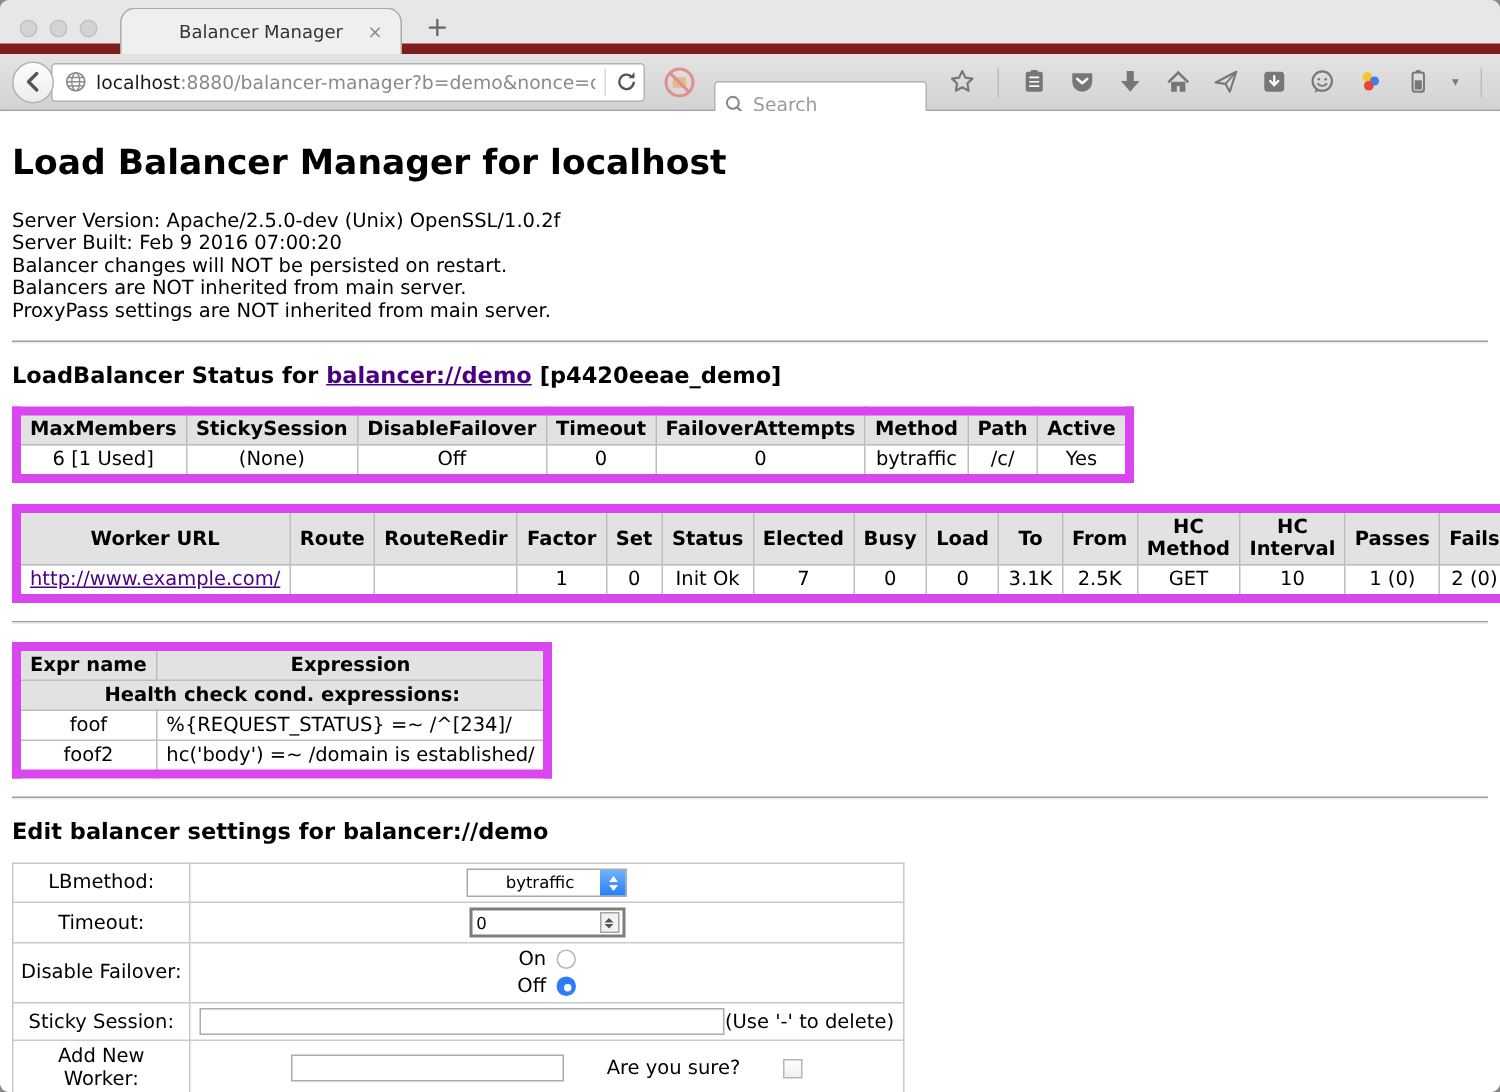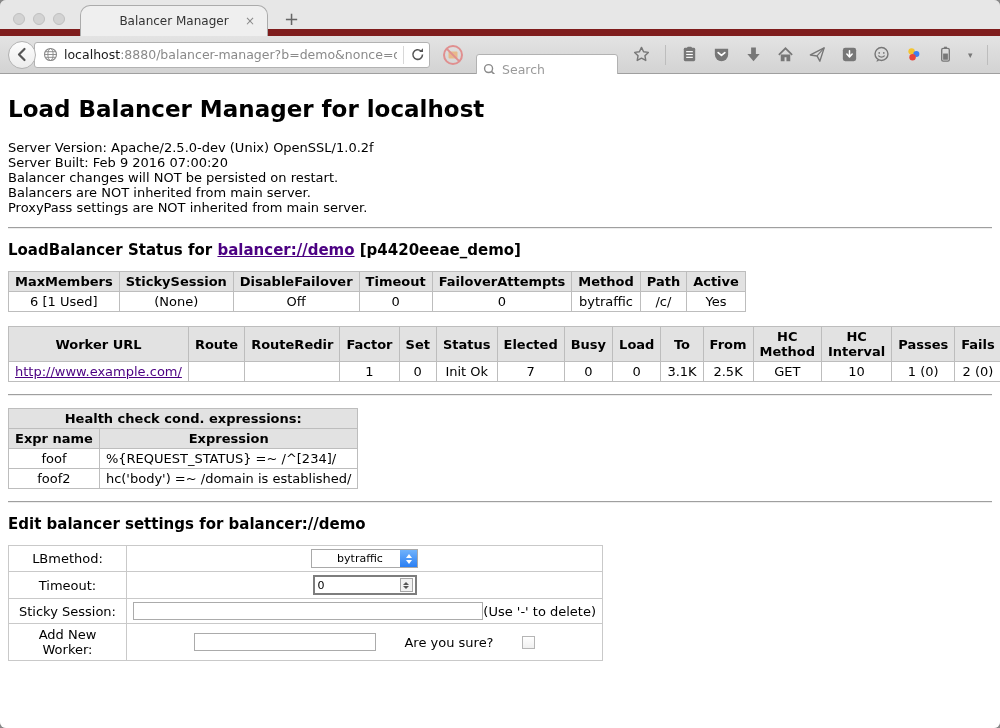--- a/index.html
+++ b/index.html
@@ -49,21 +49,21 @@
   .content { flex:1 1 auto; background:#fff; padding:8px 8px 0 8px; overflow:hidden;
              color:#000; }
   h1 { font-size:23px; font-weight:bold; margin:14px 0 18px 0; letter-spacing:0; }
   .srvline { font-size:13px; line-height:15px; }
   hr { border:0; height:2px; border-top:1px solid #9f9f9f; border-bottom:1px solid #ededed;
        margin:12px 0; }
   .sect-head { font-size:15px; font-weight:bold; margin:12px 0 12px 0; }
   .sect-head a { color:#4b0082; }
   table { border-collapse:collapse; font-size:13px; }
   th,td { border:1px solid #bdbdbd; padding:2px 6px; text-align:center; }
-  table { border:1px solid #d946ef; }
+  table { border:6px solid #d946ef; }
   th { background:#e2e2e2; font-weight:bold; }
   .worker-table { width:100%; margin-top:14px; }
   .worker-table a, .lnk { color:#4b0082; }
   td.left { text-align:left; }
   .health-table { margin-top:4px; }
   .health-table .exprcell { text-align:left; }
   
   .form-table { width:595px; margin-top:10px; border:1px solid #9a9a9a; }
   .form-table td { border:1px solid #c9c9c9; padding:3px 4px; font-size:13px; }
   .form-table td.lbl { width:118px; text-align:center; }
@@ -281,25 +281,25 @@
 
       </tr>
     </tbody>
       </table>
 
     <hr>
 
     <table class="health-table">
       <tbody>
           <tr>
-        <th colspan="2">Health check cond. expressions:</th>
-      </tr>
-      <tr>
         <th>Expr name</th>
         <th>Expression</th>
+      </tr>
+      <tr>
+        <th colspan="2">Health check cond. expressions:</th>
       </tr>
       <tr>
         <td>foof</td>
         <td class="exprcell">%{REQUEST_STATUS} =~ /^[234]/</td>
       </tr>
       <tr>
         <td>foof2</td>
         <td class="exprcell">hc('body') =~ /domain is established/</td>
       </tr>
     </tbody>
@@ -329,20 +329,31 @@
           <span class="numwrap">
             <span class="nval">0</span>
             <span class="spin">
                   <i class="u"></i>
                   <i class="d"></i>
                 </span>
           </span>
         </td>
       </tr>
       <tr>
+        <td class="lbl">Disable Failover:</td>
+        <td class="ctr">
+          <span class="dfgrid">
+            <span class="t">On</span>
+            <span class="radio"></span>
+            <span class="t">Off</span>
+            <span class="radio checked"></span>
+          </span>
+        </td>
+      </tr>
+      <tr>
         <td class="lbl">Sticky Session:</td>
         <td>
           <div class="stickyrow">
             <span class="txtinput" style="width:350px;"></span>
             <span>(Use '-' to delete)</span>
           </div>
         </td>
       </tr>
       <tr>
         <td class="lbl">Add New Worker:</td>

